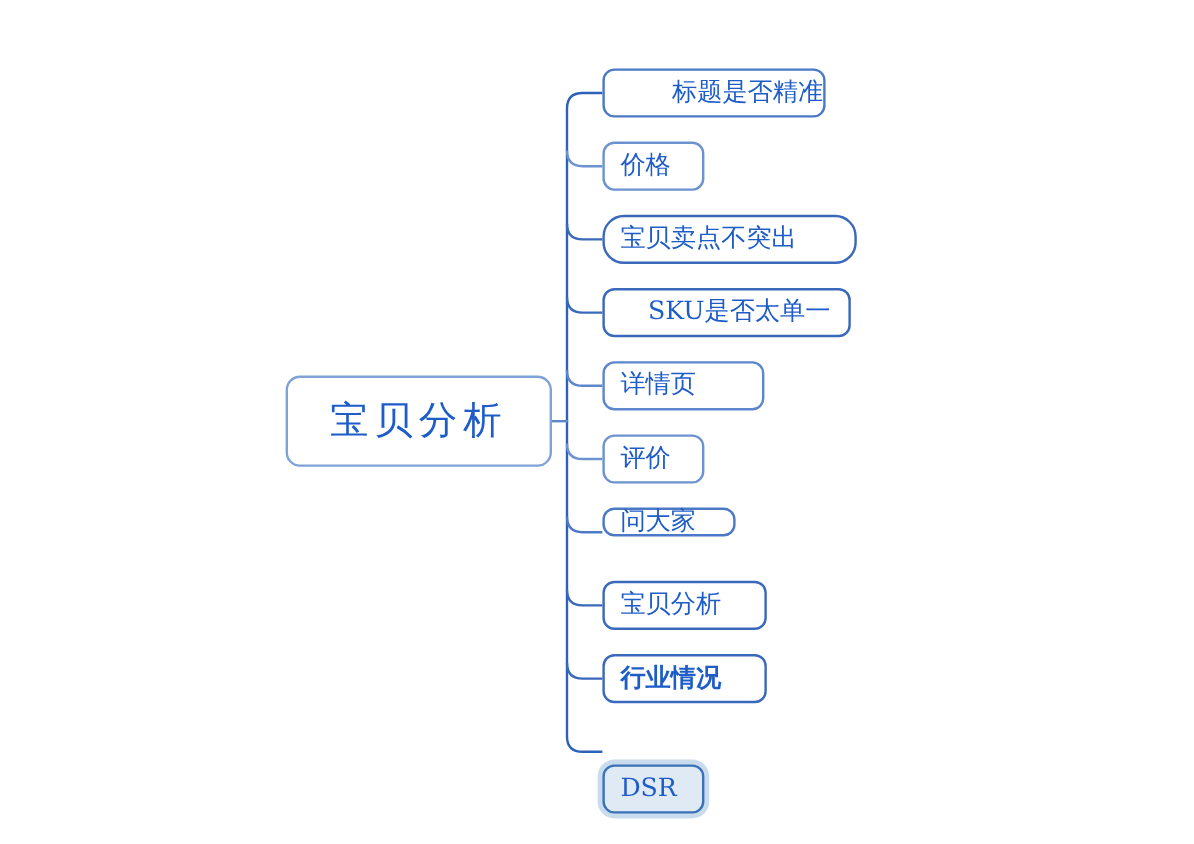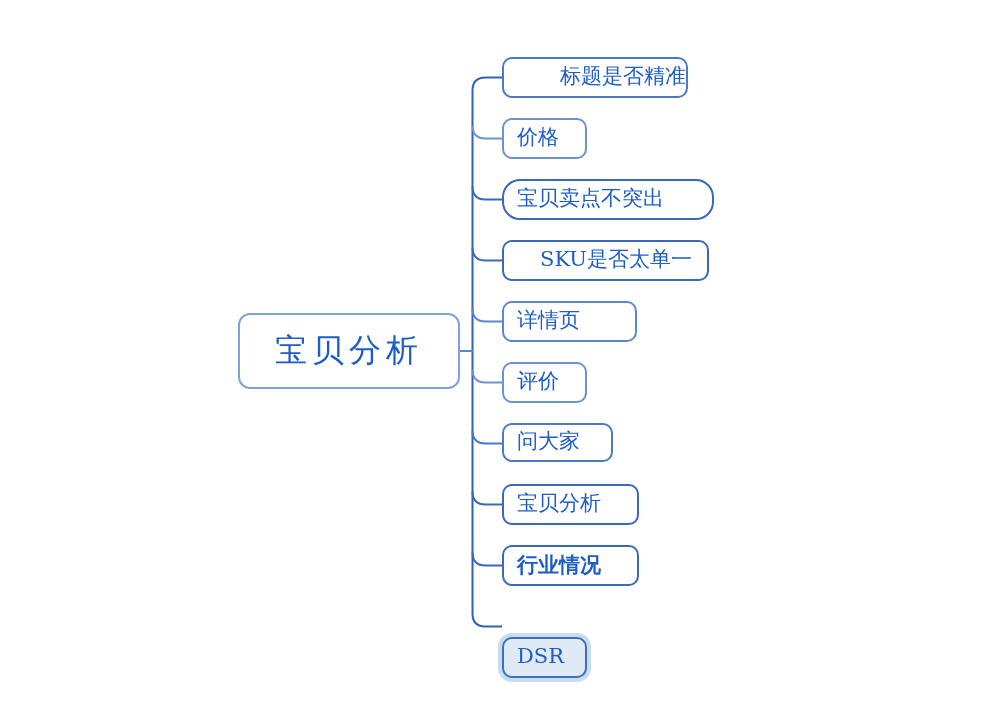--- a/index.html
+++ b/index.html
@@ -86,21 +86,21 @@
   </div>
       <div class="child-node" style="left: 502px; top: 240px; width: 207px; height: 41px; border-color: rgb(58, 104, 186); color: rgb(30, 92, 200); padding-left: 36px;">
     <span class="node-label">SKU是否太单一</span>
   </div>
       <div class="child-node" style="left: 502px; top: 301px; width: 135px; height: 41px; border-color: rgb(93, 135, 204); color: rgb(30, 92, 200);">
     <span class="node-label">详情页</span>
   </div>
       <div class="child-node" style="left: 502px; top: 362px; width: 85px; height: 41px; border-color: rgb(109, 146, 208); color: rgb(30, 92, 200);">
     <span class="node-label">评价</span>
   </div>
-      <div class="child-node" style="left: 502px; top: 423px; width: 111px; height: 39px; border-color: rgb(75, 121, 198); color: rgb(30, 92, 200);">
+      <div class="child-node" style="left: 502px; top: 423px; width: 111px; height: 24px; border-color: rgb(75, 121, 198); color: rgb(30, 92, 200);">
     <span class="node-label">问大家</span>
   </div>
       <div class="child-node" style="left: 502px; top: 484px; width: 137px; height: 41px; border-color: rgb(58, 104, 186); color: rgb(30, 92, 200);">
     <span class="node-label">宝贝分析</span>
   </div>
       <div class="child-node" style="left: 502px; top: 545px; width: 137px; height: 41px; border-color: rgb(58, 104, 186); color: rgb(30, 92, 200); font-weight: bold;">
     <span class="node-label">行业情况</span>
   </div>
       <div class="child-node" style="left: 502px; top: 637px; width: 85px; height: 41px; border-color: rgb(58, 114, 184); color: rgb(30, 92, 200); background: rgb(223, 234, 245); box-shadow: rgb(201, 220, 238) 0px 0px 0px 4px;">
     <span class="node-label">DSR</span>

